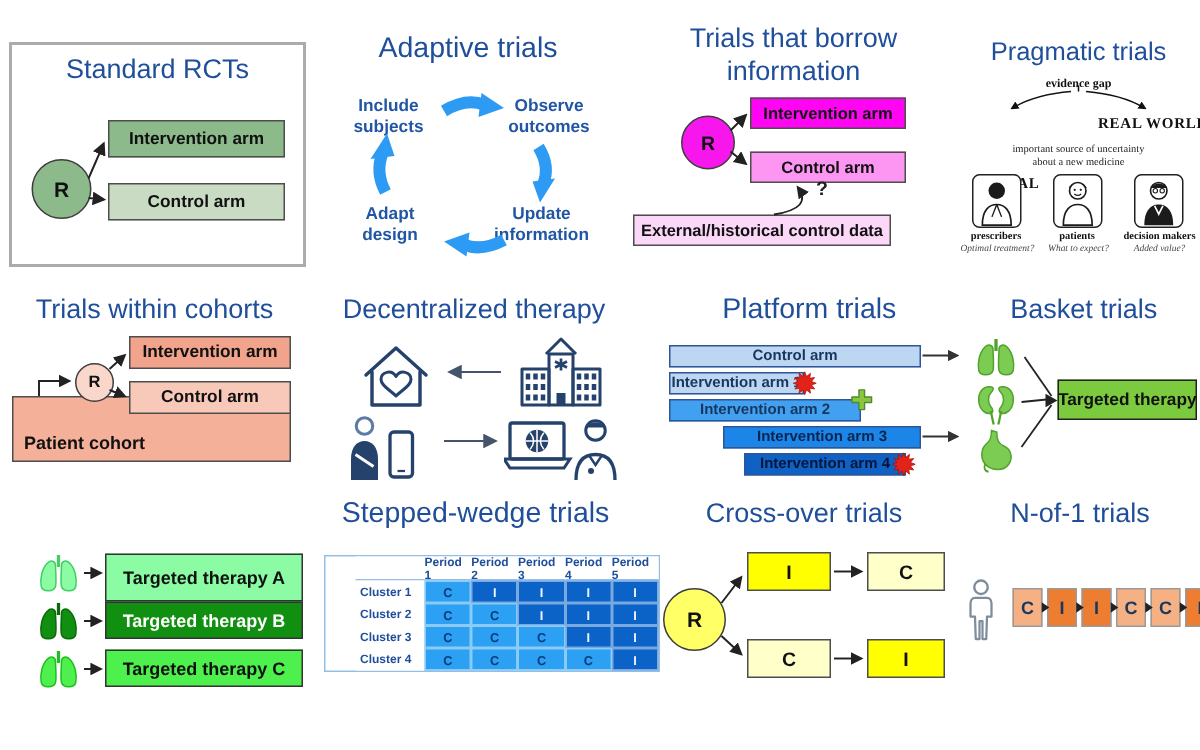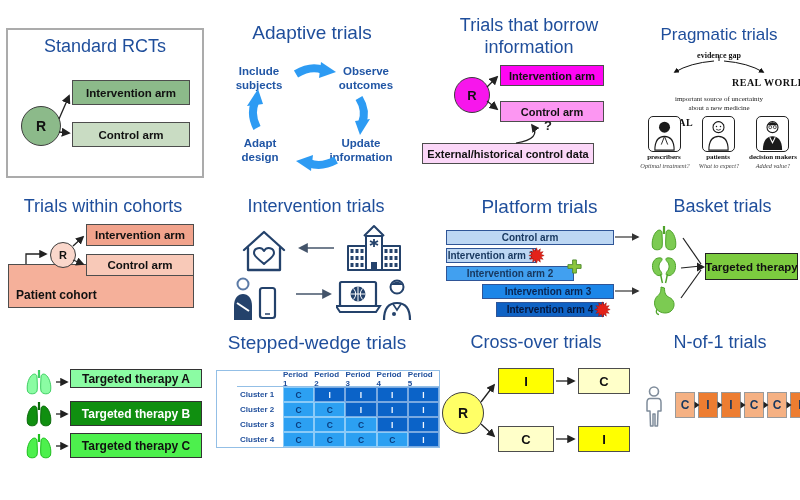--- a/index.html
+++ b/index.html
@@ -158,21 +158,21 @@
             <path d="M0 0 L10 5 L0 10 z" fill="#222"></path>
           </marker>
         </defs>
       <path d="M26 68 L26 58 L46 58" stroke="#222" stroke-width="1.3" fill="none" marker-end="url(#ah5)"></path>
       <line x1="73" y1="50" x2="83" y2="41" stroke="#222" stroke-width="1.3" marker-end="url(#ah5)"></line>
       <line x1="73" y1="64" x2="83" y2="68" stroke="#222" stroke-width="1.3" marker-end="url(#ah5)"></line>
     </svg>
   </div>
 
   <div class="panel" style="left:212px;top:196px;width:208px;height:124px;">
-    <div class="ptitle" style="top:0;">Intervention trials</div>
+    <div class="ptitle" style="top:0;">Decentralized therapy</div>
     <svg class="ov" style="left:24px;top:30px;" width="56" height="48" viewBox="0 0 56 48">
       <g fill="none" stroke="#24426B" stroke-width="2.3" stroke-linejoin="round" stroke-linecap="round">
         <path d="M8 24 L28 6 L48 24"></path>
         <path d="M12 22 V44 H44 V22"></path>
         <path d="M28 25 C25 20 18 22 18 27 C18 31 24 34 28 38 C32 34 38 31 38 27 C38 22 31 20 28 25 Z" stroke-width="2"></path>
       </g>
     </svg>
     <svg class="ov" style="left:128px;top:26px;" width="68" height="52" viewBox="0 0 68 52">
       <g fill="none" stroke="#24426B" stroke-width="2" stroke-linejoin="round">
         <path d="M24 14 L34 4 L44 14"></path>
@@ -293,21 +293,21 @@
     <svg class="ov" style="left:14px;top:68px;" width="34" height="28" viewBox="0 0 34 28">
       <path d="M17 2 V10" stroke="#0A6A0A" stroke-width="2.2" fill="none"></path>
       <path d="M15 9 C15 6 12 5 9.5 7.5 C6 11 4.5 18 5.5 23 C6.5 27 14 26.5 15 23 C15.8 20 15 12 15 9 Z" fill="#108F10" stroke="#0A6A0A" stroke-width="1"></path>
       <path d="M19 9 C19 6 22 5 24.5 7.5 C28 11 29.5 18 28.5 23 C27.5 27 20 26.5 19 23 C18.2 20 19 12 19 9 Z" fill="#108F10" stroke="#0A6A0A" stroke-width="1"></path>
     </svg>
     <svg class="ov" style="left:14px;top:100px;" width="34" height="28" viewBox="0 0 34 28">
       <path d="M17 2 V10" stroke="#1DBF1D" stroke-width="2.2" fill="none"></path>
       <path d="M15 9 C15 6 12 5 9.5 7.5 C6 11 4.5 18 5.5 23 C6.5 27 14 26.5 15 23 C15.8 20 15 12 15 9 Z" fill="#4DF04D" stroke="#1DBF1D" stroke-width="1"></path>
       <path d="M19 9 C19 6 22 5 24.5 7.5 C28 11 29.5 18 28.5 23 C27.5 27 20 26.5 19 23 C18.2 20 19 12 19 9 Z" fill="#4DF04D" stroke="#1DBF1D" stroke-width="1"></path>
     </svg>
-    <div class="bx" style="left:62px;top:37px;width:132px;height:19px;background:#8BFCA3;border:1.5px solid #333;font-size:12px;">Targeted therapy A</div>
+    <div class="bx" style="left:62px;top:37px;width:132px;height:32px;background:#8BFCA3;border:1.5px solid #333;font-size:12px;">Targeted therapy A</div>
     <div class="bx" style="left:62px;top:69px;width:132px;height:25px;background:#108F10;border:1.5px solid #333;font-size:12px;color:#fff;">Targeted therapy B</div>
     <div class="bx" style="left:62px;top:101px;width:132px;height:25px;background:#4DF04D;border:1.5px solid #333;font-size:12px;">Targeted therapy C</div>
     <svg class="ov" width="198" height="128">
       <defs>
           <marker id="ah9" viewBox="0 0 10 10" refX="8" refY="5" markerWidth="6.5" markerHeight="6.5" orient="auto">
             <path d="M0 0 L10 5 L0 10 z" fill="#222"></path>
           </marker>
         </defs>
       <line x1="48" y1="50" x2="59" y2="50" stroke="#222" stroke-width="1.3" marker-end="url(#ah9)"></line>
       <line x1="48" y1="82" x2="59" y2="82" stroke="#222" stroke-width="1.3" marker-end="url(#ah9)"></line>

